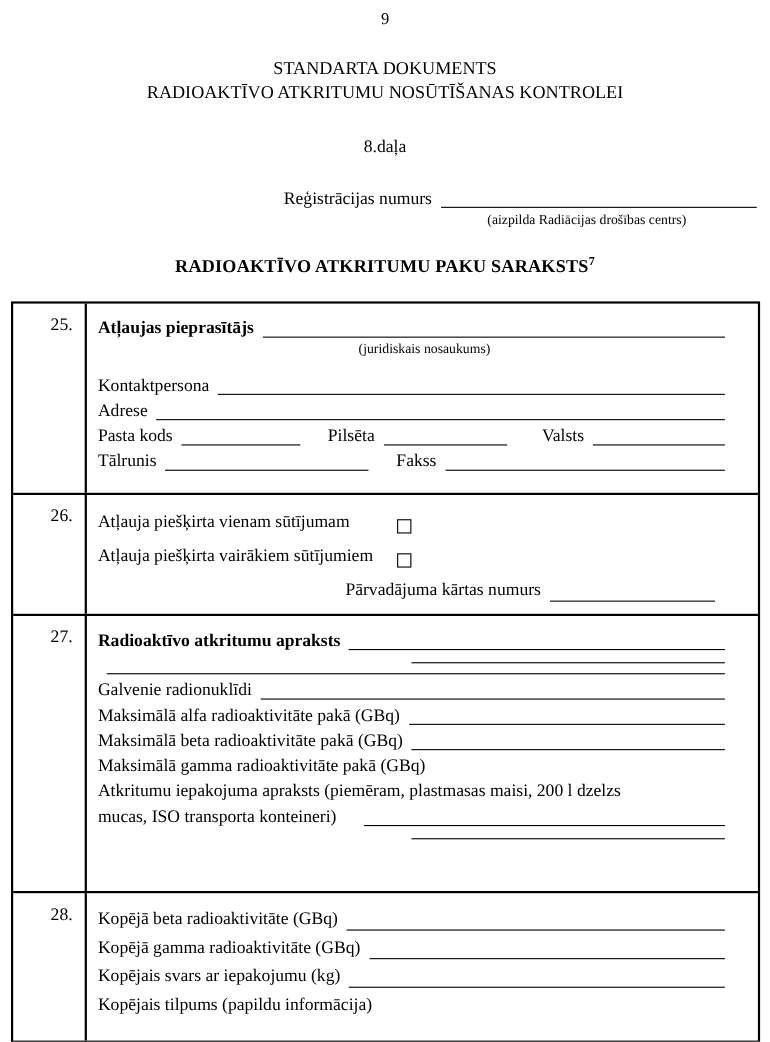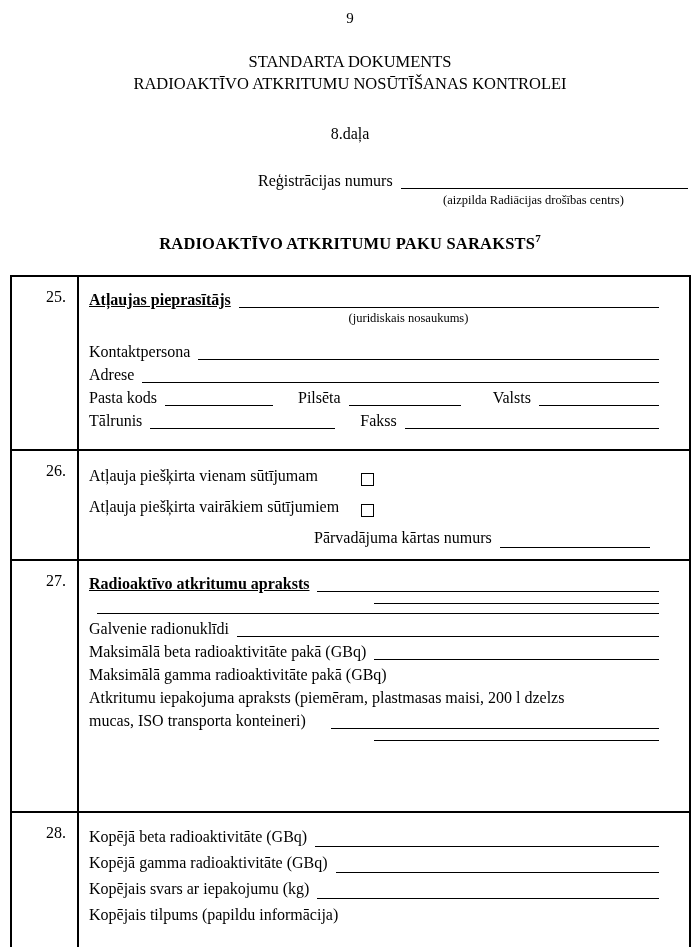--- a/index.html
+++ b/index.html
@@ -5,21 +5,21 @@
   * { box-sizing: border-box; margin: 0; padding: 0; }
   html, body { background: #ffffff; }
   body {
     width: 700px; height: 947px;
     margin: 0 auto;
     color: #000;
     font-family: "Liberation Serif", "DejaVu Serif", serif;
     font-size: 16px;
     position: relative;
   }
-  .bold { font-weight: bold; text-decoration: underline; }
+  .bold { font-weight: bold; }
 
   .page-number { padding-top: 10px; text-align: center; font-size: 15px; }
   .doc-title { text-align: center; font-weight: normal; font-size: 16.5px; line-height: 22px; margin-top: 24px; }
   .part-label { text-align: center; margin-top: 30px; font-size: 16px; }
 
   .reg-line { display: flex; align-items: flex-end; margin: 26px 12px 0 258px; line-height: 23px; }
   .reg-note { font-size: 12.5px; margin: 1px 0 0 443px; }
 
   .list-title { text-align: center; font-weight: bold; font-size: 16.5px; margin-top: 24px; letter-spacing: 0.2px; }
   .list-title sup { font-size: 11px; font-weight: bold; }
@@ -30,21 +30,21 @@
   .num-cell { width: 41px; border-right: 2px solid #000; padding: 11px 2px 0 8px; font-size: 16px; }
   .content-cell { flex: 1; padding: 11px 30px 8px 10px; }
 
   .fline { display: flex; align-items: flex-end; line-height: 23px; }
   .blank { border-bottom: 1px solid #000; margin: 0 0 3px 8px; }
   .flex1 { flex: 1 1 auto; }
   .w110 { width: 108px; } .w115 { width: 112px; }
   .w150 { width: 150px; } .w185 { width: 185px; }
   .gap25 { margin-left: 25px; } .gap32 { margin-left: 32px; }
 
-  .subnote { font-size: 12.5px; line-height: 15px; margin-left: 237px; width: 165px; text-align: center; }
+  .subnote { font-size: 12.5px; line-height: 15px; margin-left: 237px; width: 165px; text-align: left; }
   .spacer14 { height: 14px; } .spacer8 { height: 8px; } .spacer6 { height: 6px; } .spacer4 { height: 4px; }
 
   .checkbox { width: 13px; height: 13px; border: 1.5px solid #000; display: inline-block; margin: 0 0 3px 0; background: #fff; }
   .cb-label { display: inline-block; width: 272px; }
   .indent225 { margin-left: 225px; }
   .ml285 { margin-left: 285px; }
 
   .row26 .fline { line-height: 27px; }
   .row28 .fline { line-height: 26px; }
 </style>
@@ -139,20 +139,24 @@
       </div>
       <div class="spacer6"></div>
       <div class="fline">
         <span class="blank flex1"></span>
       </div>
       <div class="fline">
         <span>Galvenie radionuklīdi</span>
         <span class="blank flex1"></span>
       </div>
       <div class="fline">
+        <span>Maksimālā alfa radioaktivitāte pakā (GBq)</span>
+        <span class="blank flex1"></span>
+      </div>
+      <div class="fline">
         <span>Maksimālā beta radioaktivitāte pakā (GBq)</span>
         <span class="blank flex1"></span>
       </div>
       <div class="fline">
         <span>Maksimālā gamma radioaktivitāte pakā (GBq)</span>
       </div>
       <div class="fline">
         <span>Atkritumu iepakojuma apraksts (piemēram, plastmasas maisi, 200 l dzelzs</span>
       </div>
       <div class="fline">

